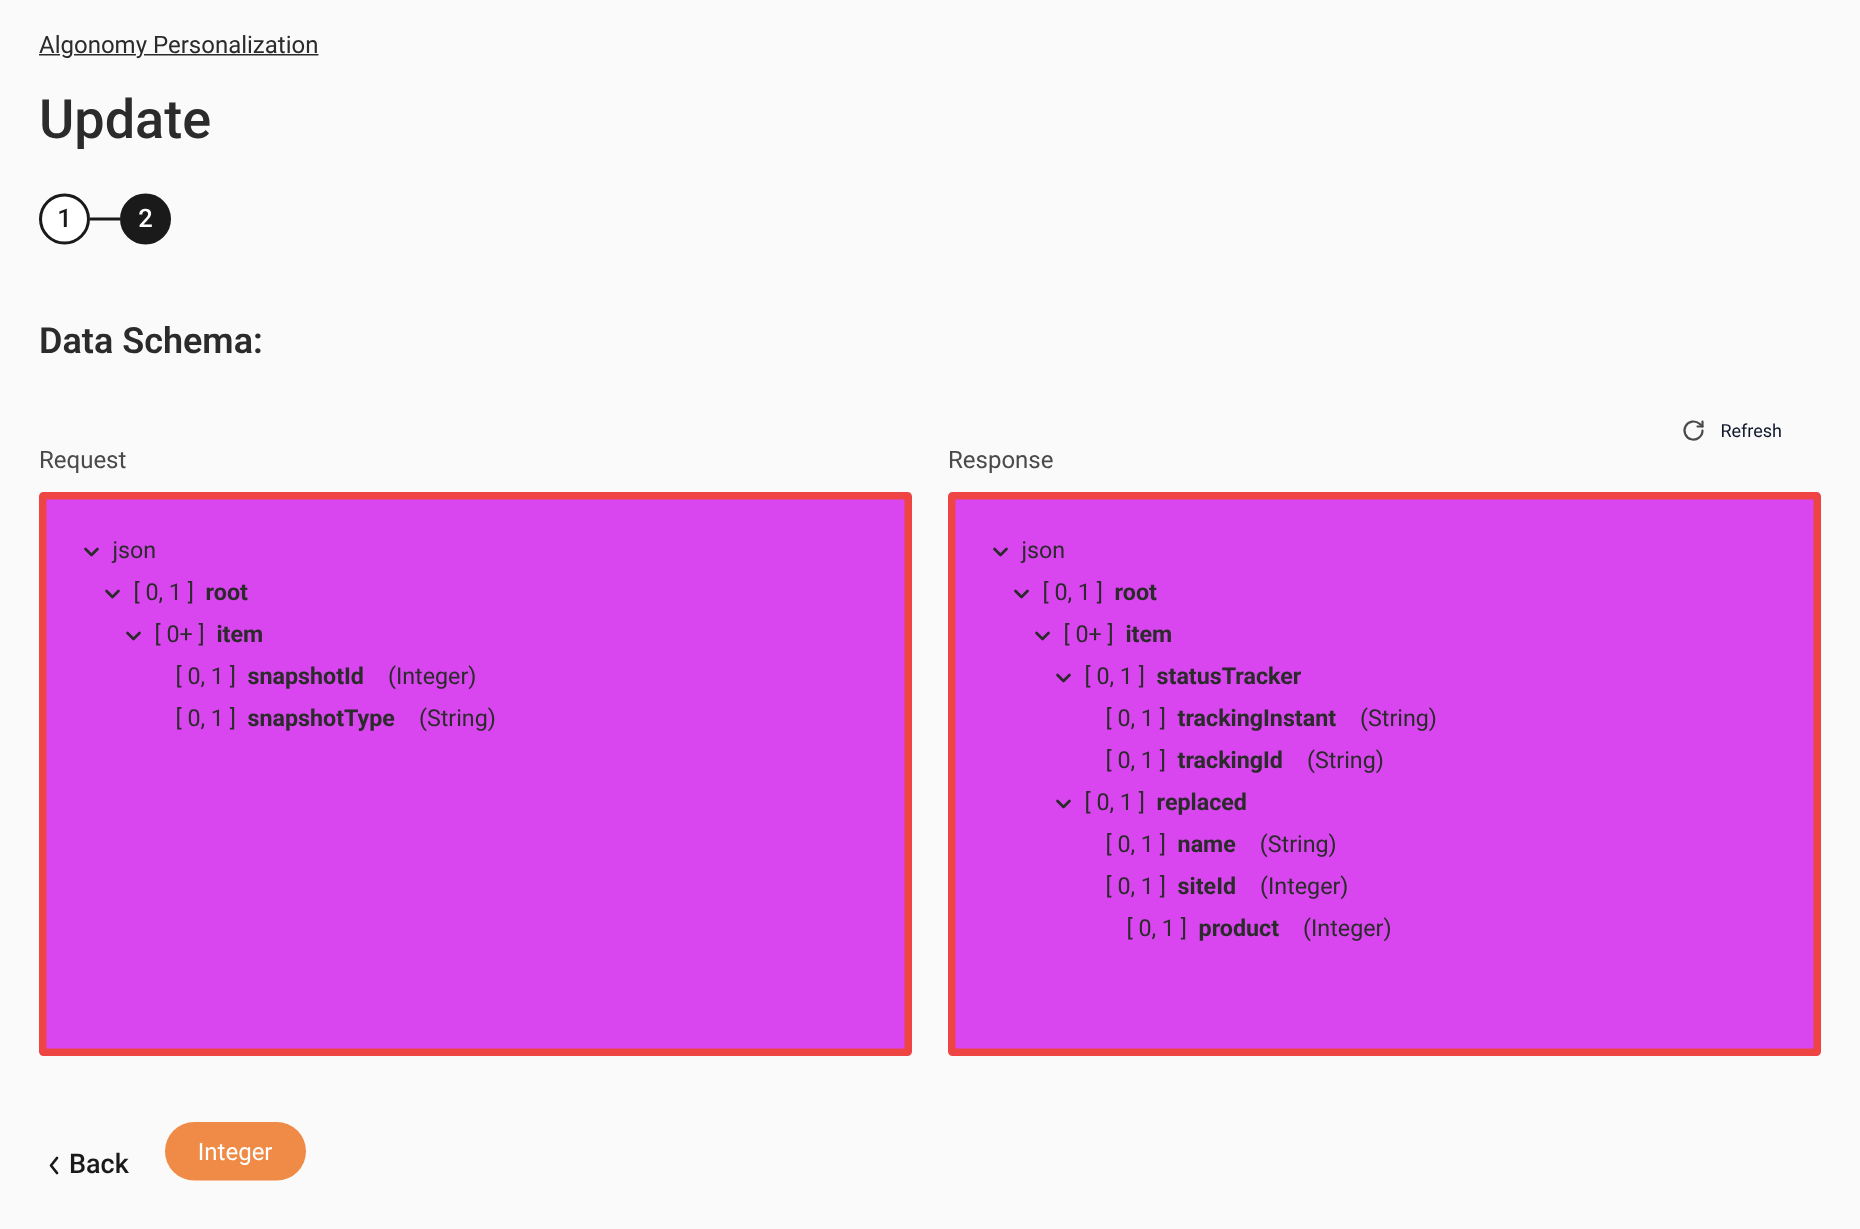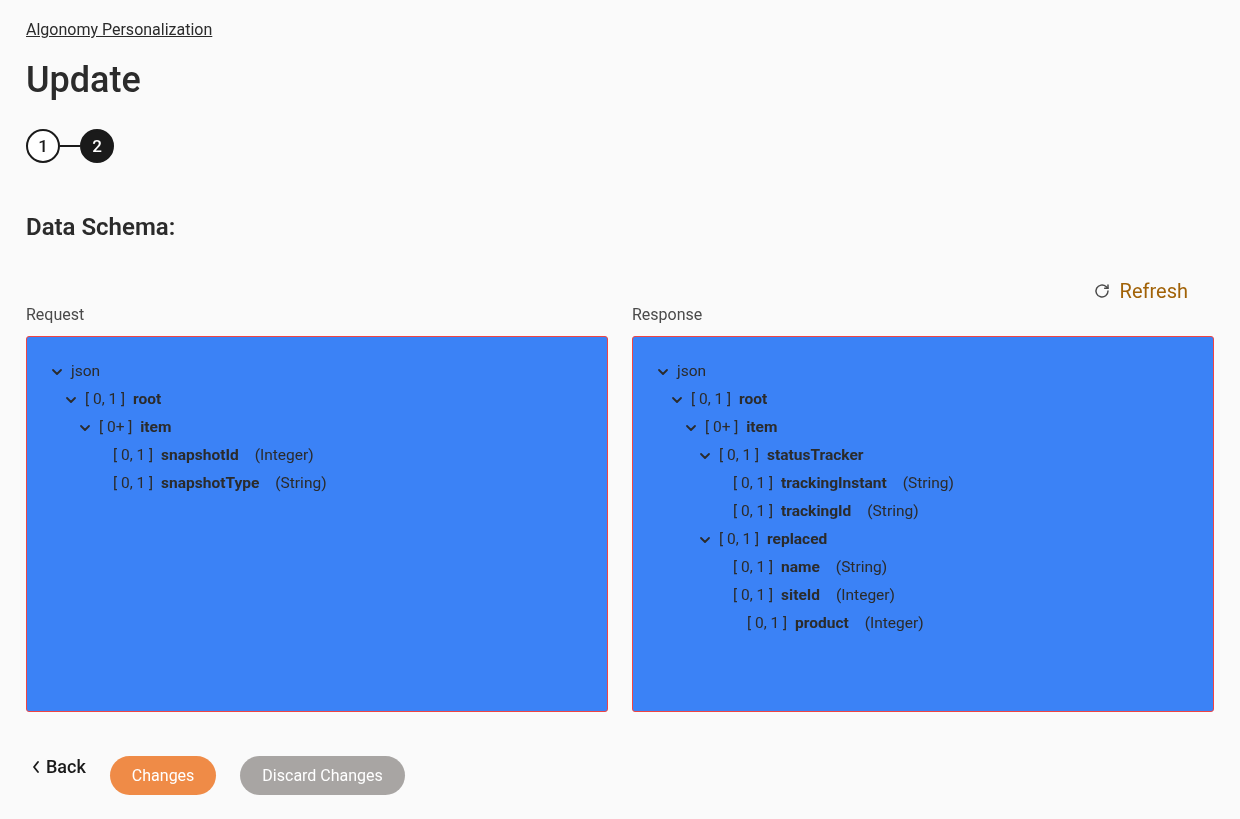--- a/index.html
+++ b/index.html
@@ -62,39 +62,39 @@
       display: flex;
       justify-content: flex-end;
       padding-right: 26px;
       margin-bottom: 2px;
     }
     .refresh {
       display: inline-flex;
       align-items: center;
       gap: 10px;
       cursor: pointer;
-      color: #a16207;
-      font-size: 20px;
+      color: #0f172a;
+      font-size: 12px;
     }
     .schema-container {
       display: flex;
       gap: 24px;
     }
     .schema-col {
       flex: 1;
       min-width: 0;
     }
     .col-label {
       font-size: 16px;
       color: #4a4a4a;
       margin-bottom: 12px;
     }
     .schema-panel {
-      background: #3b82f6;
-      border: 1px solid #ef4444;
+      background: #d946ef;
+      border: 5px solid #ef4444;
       border-radius: 3px;
       padding: 20px 22px;
       min-height: 376px;
     }
     .node {
       padding: 5px 0;
       font-size: 15.5px;
       color: #2b2b2b;
       white-space: nowrap;
     }
@@ -120,21 +120,21 @@
       margin-left: 16px;
     }
     .lvl0 { padding-left: 0; }
     .lvl1 { padding-left: 14px; }
     .lvl2 { padding-left: 28px; }
     .lvl3 { padding-left: 42px; }
     .lvl4 { padding-left: 56px; }
     .lvl5 { padding-left: 70px; }
     .footer {
       display: flex;
-      align-items: flex-start;
+      align-items: flex-end;
       gap: 24px;
       margin-top: 44px;
       padding-left: 6px;
     }
     .back-link {
       display: inline-flex;
       align-items: center;
       gap: 6px;
       font-size: 18px;
       color: #1a1a1a;
@@ -245,18 +245,17 @@
 
 <div class="footer">
   <div class="back-link">
     <span>
       <svg width="8" height="14" viewBox="0 0 8 14" fill="none" stroke="#1a1a1a" stroke-width="1.8" stroke-linecap="round" stroke-linejoin="round">
         <polyline points="6 2 2 7 6 12"></polyline>
       </svg>
     </span>
     <span>Back</span>
   </div>
-  <button class="btn btn-primary">Changes</button>
-  <button class="btn btn-secondary">Discard Changes</button>
+  <button class="btn btn-primary">Integer</button>
 </div>
 
 
 
 
 </body></html>

